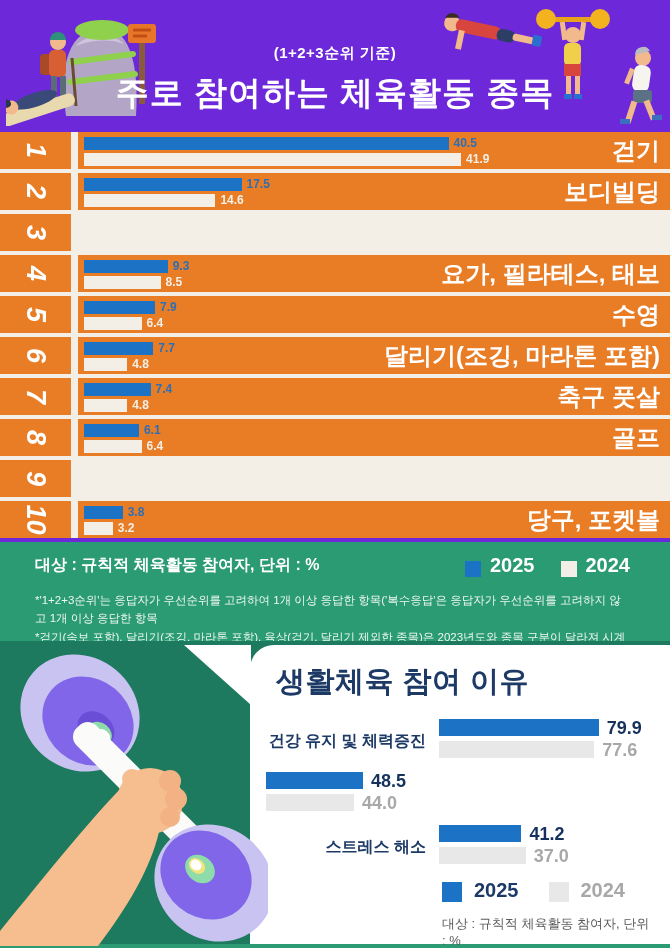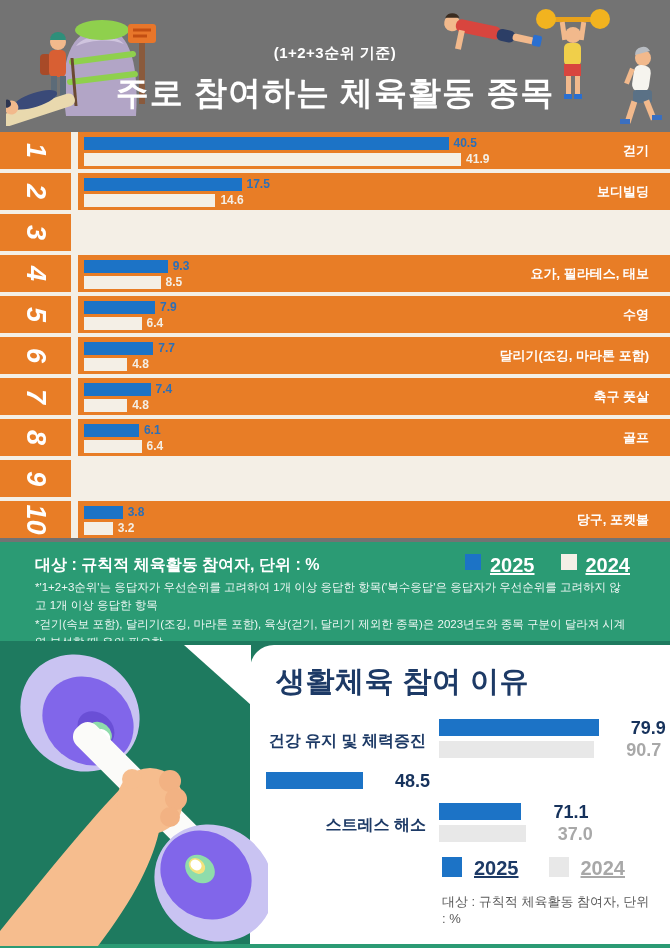--- a/index.html
+++ b/index.html
@@ -2,21 +2,21 @@
 <html><head>
 <meta charset="utf-8">
 <style>
   html,body{margin:0;padding:0;}
   body{
     width:670px;height:948px;overflow:hidden;position:relative;
     font-family:"Liberation Sans","DejaVu Sans",sans-serif;
     background:#2b9b74;
   }
   
-  .top{background:#737373;}
+  .top{background:#6d28d9;}
   .header{position:relative;height:132px;}
   .header-text{position:absolute;left:0;right:0;top:44px;text-align:center;color:#fff;}
   .subtitle{font-size:15px;font-weight:bold;letter-spacing:.5px;}
   .main-title{font-size:33px;font-weight:bold;margin-top:8px;letter-spacing:1px;}
   .illu{position:absolute;pointer-events:none;}
   .illu-left{left:6px;top:4px;}
   .illu-right{left:438px;top:2px;}
 
   
   .rows{background:#f4efe6;}
@@ -25,45 +25,45 @@
   .rank-cell{width:71px;flex:none;background:#e87d26;display:flex;align-items:center;justify-content:center;}
   .rank-num{transform:rotate(90deg);font-size:27px;font-weight:bold;font-style:italic;color:#fff;line-height:1;}
   .bar-cell{flex:1;background:#e87d26;position:relative;padding:3px 0 0 6px;overflow:hidden;}
   .bar-line{display:flex;align-items:center;height:16px;}
   .bar{height:13px;flex:none;}
   .b25{background:#1c73c6;}
   .b24{background:#f4efe6;}
   .val{margin-left:5px;font-weight:bold;font-size:12px;line-height:1;}
   .v25{color:#2c6fb7;}
   .v24{color:#f4efe6;}
-  .row-label{position:absolute;right:21px;top:50%;transform:translateY(-50%);
-    color:#fff;font-weight:bold;font-size:13px;white-space:nowrap;}
+  .row-label{position:absolute;right:10px;top:50%;transform:translateY(-50%);
+    color:#fff;font-weight:bold;font-size:24px;white-space:nowrap;}
 
   
   .meta{background:#2b9b74;height:99px;box-sizing:border-box;padding:12px 40px 0 35px;}
   .meta-top{display:flex;justify-content:space-between;align-items:center;}
   .target{color:#fff;font-weight:bold;font-size:16px;}
   .legend{display:flex;align-items:center;gap:26px;}
-  .legend-item{display:flex;align-items:flex-start;gap:9px;color:#fff;font-weight:bold;font-size:20px;text-decoration:underline;}
+  .legend-item{display:flex;align-items:flex-end;gap:9px;color:#fff;font-weight:bold;font-size:20px;}
   .swatch{width:16px;height:16px;flex:none;}
-  .footnotes{margin-top:1px;color:rgba(255,255,255,.92);font-size:11.5px;line-height:1.6;}
+  .footnotes{margin-top:14px;color:rgba(255,255,255,.92);font-size:11.5px;line-height:1.6;}
 
   
   .bottom{position:relative;height:303px;background:#1e7a5f;}
   .card{position:absolute;left:250px;right:0;top:4px;bottom:0;background:#fff;
     border-top-left-radius:24px;box-sizing:border-box;padding:15px 14px 0 16px;z-index:2;}
   .tail{position:absolute;left:184px;top:4px;width:67px;height:60px;background:#fff;
     clip-path:polygon(0 0,100% 0,100% 100%);z-index:2;}
   .dumbbell{position:absolute;left:0;top:-10px;z-index:3;pointer-events:none;}
   .card-title{color:#1d3a66;font-size:29px;font-weight:bold;margin:2px 0 0 10px;letter-spacing:.5px;}
   .bchart{margin-top:17px;}
   .b-row{display:flex;align-items:center;margin-bottom:9px;}
   .b-label{width:160px;flex:none;text-align:right;color:#1d3a66;font-weight:bold;font-size:16px;padding-right:13px;}
   .b-bars{flex:1;}
-  .b-line{display:flex;align-items:center;height:17px;margin-bottom:5px;gap:24px;}
+  .b-line{display:flex;align-items:center;height:17px;margin-bottom:5px;}
   .b-bar{height:17px;flex:none;}
   .g24{background:#e8e8e8;}
   .b-val{font-weight:bold;font-size:18px;margin-left:8px;line-height:1;}
   .bv25{color:#16325c;}
   .bv24{color:#a8a8a8;}
   .b-legend{display:flex;align-items:center;gap:30px;margin:10px 0 0 176px;}
   .b-legend .legend-item{font-size:20px;gap:12px;}
   .b-legend .l25{color:#1d3a66;}
   .b-legend .l24{color:#a8a8a8;}
   .b-legend .swatch{width:20px;height:20px;}
@@ -343,38 +343,42 @@
     <div class="bchart" id="reasons-chart">
         <div class="b-row">
           <div class="b-label">건강 유지 및 체력증진</div>
           <div class="b-bars">
             <div class="b-line">
               <div class="b-bar" style="background:#1c73c6;width:159.8px"></div>
               <span class="b-val bv25">79.9</span>
             </div>
             <div class="b-line">
               <div class="b-bar g24" style="width:155.2px"></div>
-              <span class="b-val bv24">90.7</span>
+              <span class="b-val bv24">77.6</span>
             </div>
           </div>
         </div>
         <div class="b-row">
           <div class="b-bars">
             <div class="b-line">
               <div class="b-bar" style="background:#1c73c6;width:97px"></div>
               <span class="b-val bv25">48.5</span>
+            </div>
+            <div class="b-line">
+              <div class="b-bar g24" style="width:88px"></div>
+              <span class="b-val bv24">44.0</span>
             </div>
           </div>
         </div>
         <div class="b-row">
           <div class="b-label">스트레스 해소</div>
           <div class="b-bars">
             <div class="b-line">
               <div class="b-bar" style="background:#1c73c6;width:82.4px"></div>
-              <span class="b-val bv25">71.1</span>
+              <span class="b-val bv25">41.2</span>
             </div>
             <div class="b-line">
               <div class="b-bar g24" style="width:86.8px"></div>
               <span class="b-val bv24">37.0</span>
             </div>
           </div>
         </div>
       </div>
     <div class="b-legend" id="bottom-legend">
         <div class="legend-item l25">

